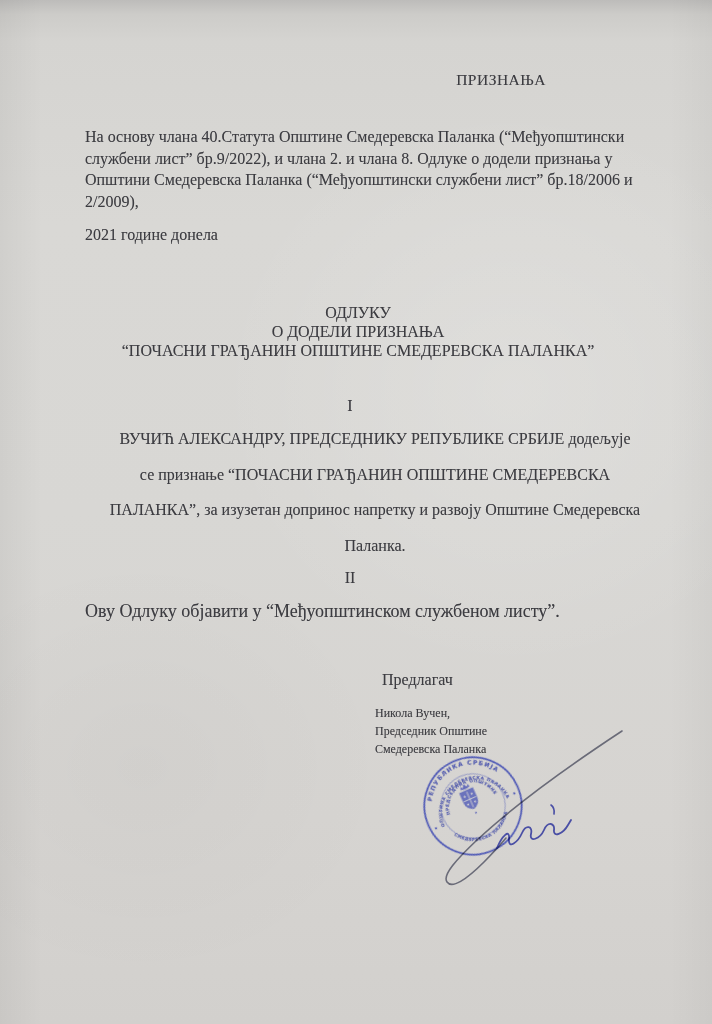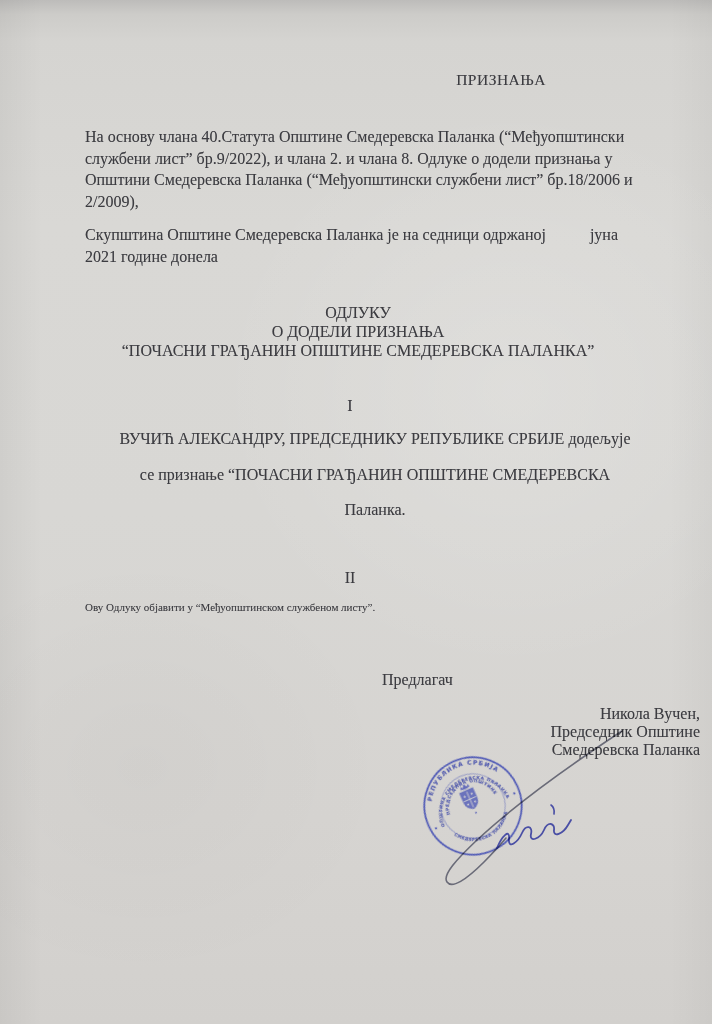--- a/index.html
+++ b/index.html
@@ -22,23 +22,23 @@
   .predlog   { left:85px; top:71px;  width:461px; text-align:right; font-size:15.5px; letter-spacing:.5px; }
   .preamble  { left:85px; top:126px; width:560px; font-size:16px; line-height:21.5px; }
   .preamble div, .sec1 div, .sec2line, .sessionline { white-space:nowrap; }
   .session   { left:85px; top:224px; width:533px; font-size:16px; line-height:21.5px; }
   .session .l1 { display:flex; justify-content:space-between; }
   .titleblock{ left:85px; top:304px; width:546px; text-align:center; font-size:16px; line-height:18.8px; white-space:nowrap; }
   .numeral   { left:85px; width:530px; text-align:center; font-size:16px; }
   .num1 { top:397px; } .num2 { top:569px; }
   .sec1      { left:85px; top:430px; width:580px; font-size:16px;text-align:center; }
   .sec1 .ln  { height:35.7px; }
-  .sec2      { left:85px; top:601px; width:560px; font-size:11px; }
+  .sec2      { left:85px; top:601px; width:560px; font-size:18px; }
   .proposer  { left:382px; top:671px; width:300px; text-align:left; font-size:16px; }
-  .names     { left:400px; top:705px; width:300px; text-align:right; font-size:16px; line-height:17.8px; }
+  .names     { left:375px; top:705px; width:300px; text-align:left; font-size:12px; line-height:17.8px; }
 
   .stampsvg  { left:420px; top:753px; width:106px; height:106px; transform:rotate(-24deg);
                mix-blend-mode:multiply; opacity:.92; filter:blur(.35px); color:#4550b4; }
   .stampsvg .ring { fill:none; stroke:currentColor; }
   .stampsvg text { fill:currentColor; font-family:"DejaVu Sans", sans-serif; font-weight:bold; }
   .tOut { font-size:6.8px; letter-spacing:1.2px; }
   .tMid { font-size:5px;   letter-spacing:.55px; }
   .tIn  { font-size:5px;   letter-spacing:.6px; }
   .tBot { font-size:4.8px; letter-spacing:.45px; }
   .sigsvg { left:400px; top:690px; width:270px; height:230px; mix-blend-mode:multiply; filter:blur(.25px); }
@@ -53,38 +53,35 @@
     <div class="abs predlog">ПРИЗНАЊА</div>
 
     <div class="abs preamble">
       <div>На основу члана 40.Статута Општине Смедеревска Паланка (“Међуопштински</div>
       <div>службени лист” бр.9/2022), и члана 2. и члана 8. Одлуке о додели признања у</div>
       <div>Општини Смедеревска Паланка (“Међуопштински службени лист” бр.18/2006 и</div>
       <div>2/2009),</div>
     </div>
 
     <div class="abs session">
-      <div class="l1 sessionline">
-        <span>Скупштина Општине Смедеревска Паланка је на седници одржаној</span>
-        <span>јуна</span>
-      </div>
       <div class="sessionline">2021 године донела</div>
     </div>
 
     <div class="abs titleblock">
       <div>ОДЛУКУ</div>
       <div>О ДОДЕЛИ ПРИЗНАЊА</div>
       <div>“ПОЧАСНИ ГРАЂАНИН ОПШТИНЕ СМЕДЕРЕВСКА ПАЛАНКА”</div>
     </div>
 
     <div class="abs numeral num1">I</div>
 
     <div class="abs sec1">
       <div class="ln">ВУЧИЋ АЛЕКСАНДРУ, ПРЕДСЕДНИКУ РЕПУБЛИКЕ СРБИЈЕ додељује</div>
       <div class="ln">се признање “ПОЧАСНИ ГРАЂАНИН ОПШТИНЕ СМЕДЕРЕВСКА</div>
+      <div class="ln">ПАЛАНКА”, за изузетан допринос напретку и развоју Општине Смедеревска</div>
       <div class="ln">Паланка.</div>
     </div>
 
     <div class="abs numeral num2">II</div>
 
     <div class="abs sec2">
       <div class="sec2line">Ову Одлуку објавити у “Међуопштинском службеном листу”.</div>
     </div>
 
     <div class="abs proposer">Предлагач</div>

